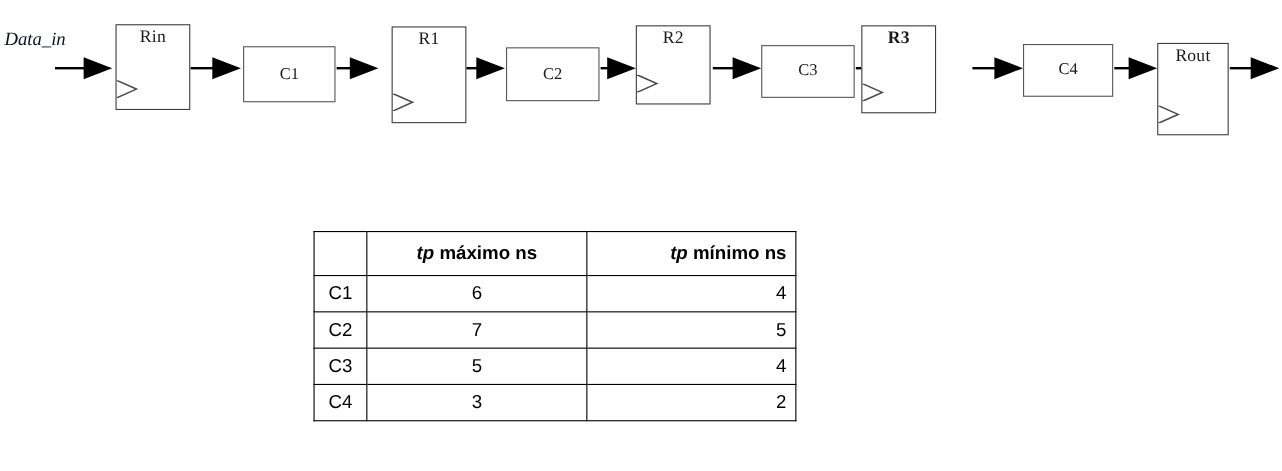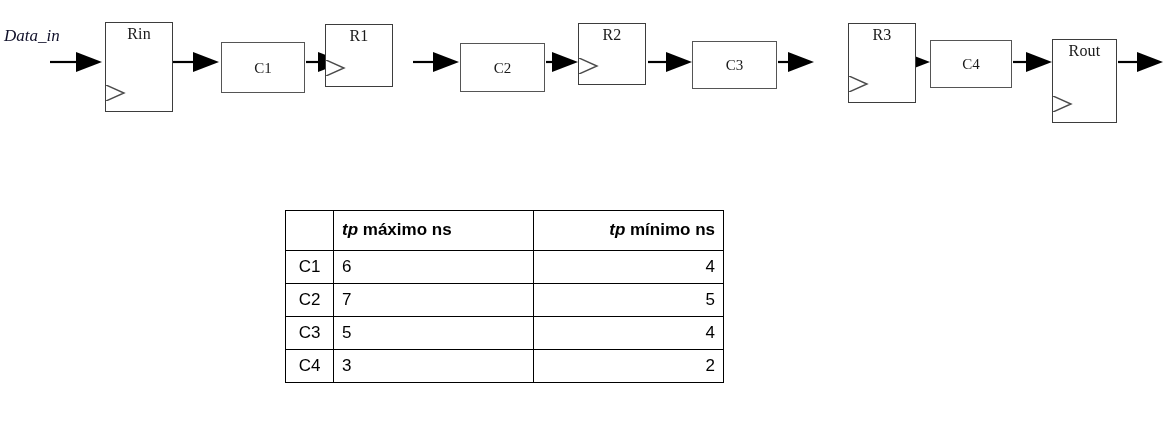--- a/index.html
+++ b/index.html
@@ -103,21 +103,21 @@
   }
   #tp-table .corner-cell {
     width: 48px;
   }
   #tp-table .rowhead {
     width: 48px;
     text-align: center;
     padding-left: 4px;
     padding-right: 4px;
   }
-  #tp-table .col-max { width: 200px; }
+  #tp-table .col-max { width: 200px; text-align: center; }
   #tp-table .col-min { width: 190px; text-align: right; }
   #tp-table .tp-sym {
     font-style: italic;
     font-weight: bold;
   }
 </style>
 </head>
 <body>
 
 <div id="pipeline">
@@ -163,48 +163,48 @@
           <polygon points="1026,52 1052,62 1026,72" fill="#000000" stroke="none"></polygon>
         </g>
         <g>
           <line x1="1118" y1="62" x2="1139" y2="62" stroke="#000000" stroke-width="2.2"></line>
           <polygon points="1137,52 1163,62 1137,72" fill="#000000" stroke="none"></polygon>
         </g>
       </g>
   </svg>
 
   <div id="boxes-layer">
-      <div class="reg-box" style="left: 105px; top: 22px; width: 68px; height: 90px;">
+      <div class="reg-box" style="left: 105px; top: 22px; width: 68px; height: 78px;">
         <div class="reg-label">Rin</div>
         <svg class="clk-tri" viewBox="0 0 22 16">
           <polyline points="0,0 18,8 0,16" fill="none" stroke="#4a4a4a" stroke-width="1.4"></polyline>
         </svg>
       </div>
       <div class="comb-box" style="left: 221px; top: 42px; width: 84px; height: 51px;">
         <div class="comb-label">C1</div>
       </div>
-      <div class="reg-box" style="left: 325px; top: 24px; width: 68px; height: 63px;">
+      <div class="reg-box" style="left: 356px; top: 24px; width: 68px; height: 88px;">
         <div class="reg-label">R1</div>
         <svg class="clk-tri" viewBox="0 0 22 16">
           <polyline points="0,0 18,8 0,16" fill="none" stroke="#4a4a4a" stroke-width="1.4"></polyline>
         </svg>
       </div>
       <div class="comb-box" style="left: 460px; top: 43px; width: 85px; height: 49px;">
         <div class="comb-label">C2</div>
       </div>
-      <div class="reg-box" style="left: 578px; top: 23px; width: 68px; height: 62px;">
+      <div class="reg-box" style="left: 578px; top: 23px; width: 68px; height: 72px;">
         <div class="reg-label">R2</div>
         <svg class="clk-tri" viewBox="0 0 22 16">
           <polyline points="0,0 18,8 0,16" fill="none" stroke="#4a4a4a" stroke-width="1.4"></polyline>
         </svg>
       </div>
       <div class="comb-box" style="left: 692px; top: 41px; width: 85px; height: 48px;">
         <div class="comb-label">C3</div>
       </div>
-      <div class="reg-box" style="left: 848px; top: 23px; width: 68px; height: 80px;">
+      <div class="reg-box" style="left: 783px; top: 23px; width: 68px; height: 80px; font-weight: bold;">
         <div class="reg-label">R3</div>
         <svg class="clk-tri" viewBox="0 0 22 16">
           <polyline points="0,0 18,8 0,16" fill="none" stroke="#4a4a4a" stroke-width="1.4"></polyline>
         </svg>
       </div>
       <div class="comb-box" style="left: 930px; top: 40px; width: 82px; height: 48px;">
         <div class="comb-label">C4</div>
       </div>
       <div class="reg-box" style="left: 1052px; top: 39px; width: 65px; height: 84px;">
         <div class="reg-label">Rout</div>

